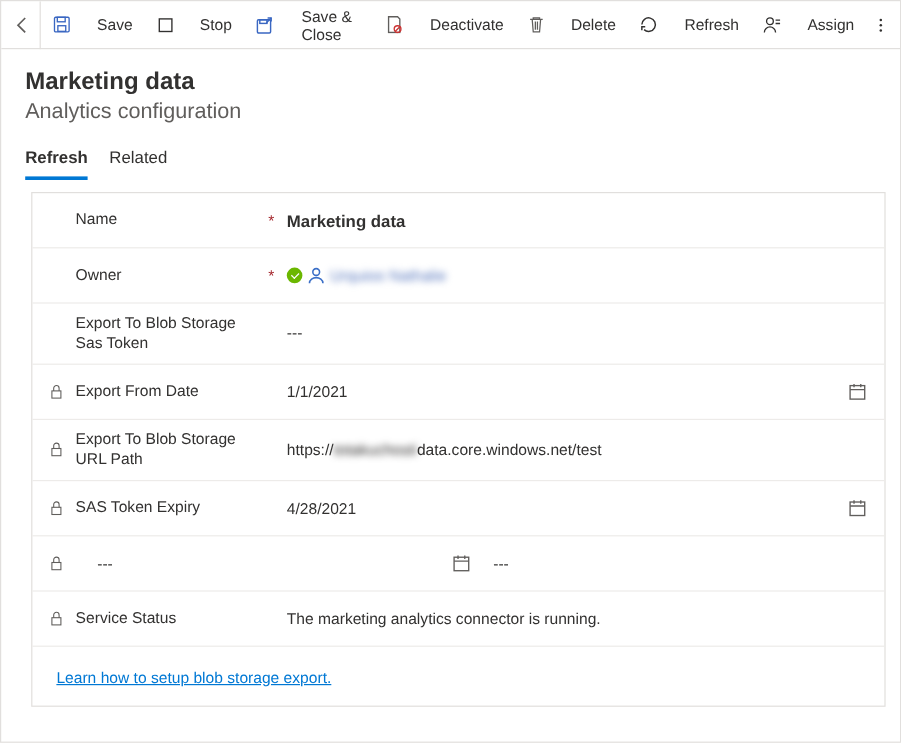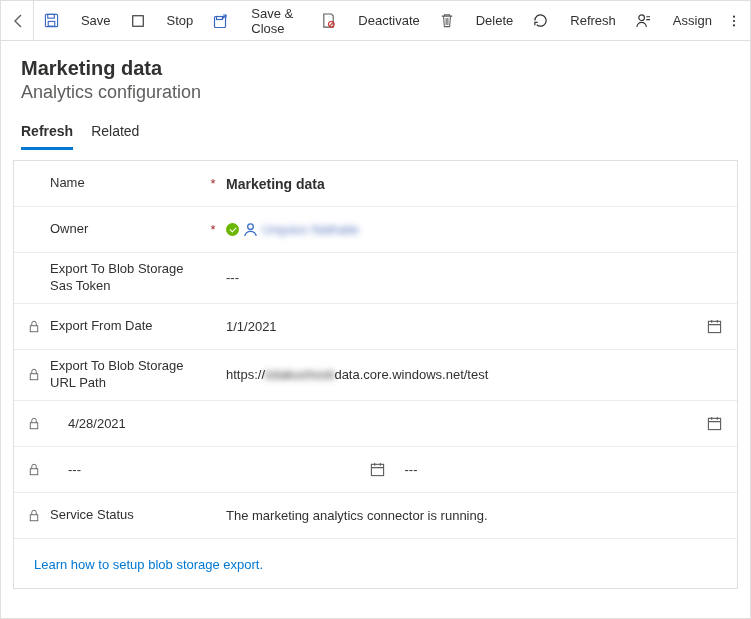--- a/index.html
+++ b/index.html
@@ -70,21 +70,21 @@
   .tab {
     padding: 6px 0 8px 0;
     cursor: pointer;
     color: #323130;
   }
   .tab.active {
     font-weight: 600;
     border-bottom: 3px solid #0078d4;
   }
   .form-panel {
-    margin: 10px 12px 12px 12px;
+    margin: 10px 12px 12px 25px;
     border: 1px solid #e1dfdd;
   }
   .row {
     display: flex;
     align-items: center;
     border-bottom: 1px solid #edebe9;
     min-height: 46px;
     padding: 8px 12px;
     gap: 8px;
   }
@@ -137,20 +137,21 @@
   .blur-inline {
     filter: blur(3px);
     display:inline;
     color: #323130;
   }
   .link-row {
     padding: 18px 20px 16px 20px;
   }
   .link-row a {
     color: #0078d4;
+    text-decoration: underline;
     font-size: 13px;
     cursor: pointer;
   }
   svg { flex-shrink: 0; }
   .dot-green {
     width: 13px; height: 13px; border-radius: 50%;
     background: #6bb700; display:flex; align-items:center; justify-content:center;
   }
   .dot-green::after {
     content:""; width:5px; height:3px; border-left:1.5px solid #fff; border-bottom:1.5px solid #fff;
@@ -316,20 +317,21 @@
     <div class="cal-btn"></div>
   </div>
 
   <div class="row">
     <div class="lock-col">
       <svg width="12" height="13" viewBox="0 0 16 16">
           <rect x="3" y="7" width="10" height="8" fill="none" stroke="#605e5c" stroke-width="1.2"></rect>
           <path d="M5 7V4a3 3 0 0 1 6 0v3" fill="none" stroke="#605e5c" stroke-width="1.2"></path>
         </svg>
     </div>
+    <div class="label-col">SAS Token Expiry</div>
     <div class="req"></div>
     <div class="value-col">4/28/2021</div>
     <div class="cal-btn">
       <svg width="15" height="15" viewBox="0 0 16 16">
           <rect x="1.5" y="2.5" width="13" height="12" fill="none" stroke="#605e5c" stroke-width="1.2"></rect>
           <path d="M1.5 6h13M5 1v3M11 1v3" stroke="#605e5c" stroke-width="1.2"></path>
         </svg>
     </div>
   </div>
 

